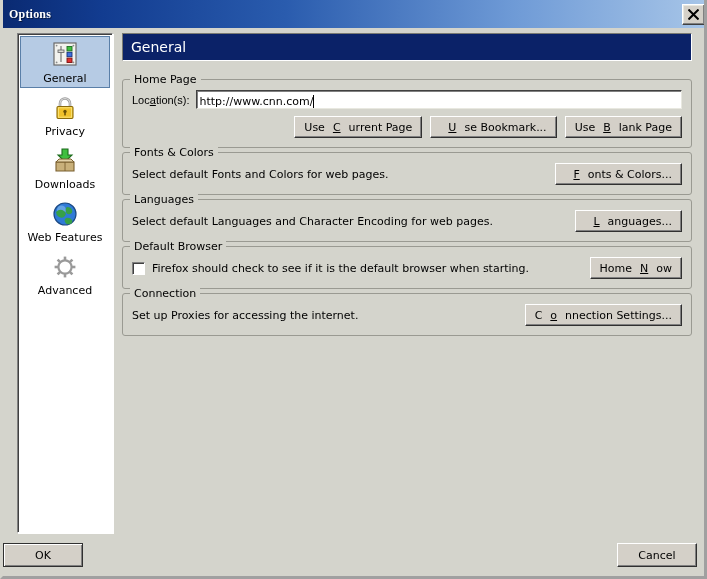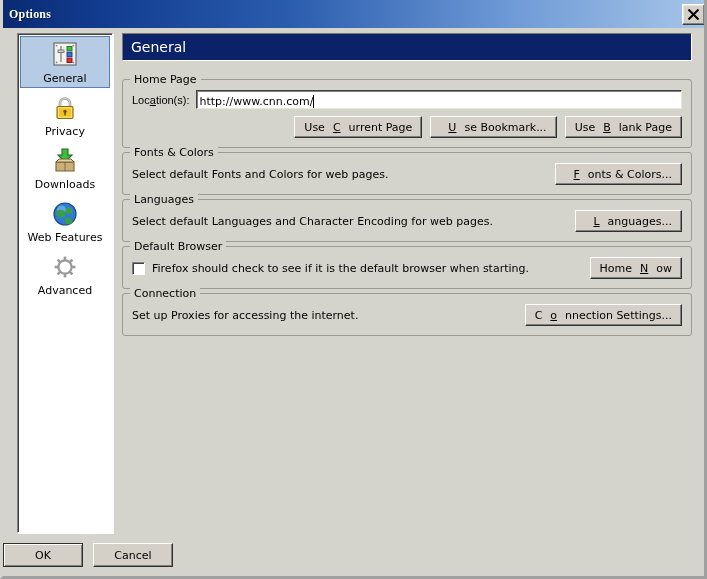--- a/index.html
+++ b/index.html
@@ -249,22 +249,22 @@
     flex: 0 0 auto;
   }
 
   
   #footer {
     position: absolute;
     left: 0;
     bottom: 9px;
     width: 701px;
     display: flex;
-    justify-content: flex-start;
-    padding-right: 17px;
+    justify-content: space-between;
+    padding-right: 7px;
     box-sizing: border-box;
     gap: 10px;
   }
   #footer .btn { min-width: 80px; height: 24px; }
 </style>
 </head>
 <body>
 
 <div id="window">
 

